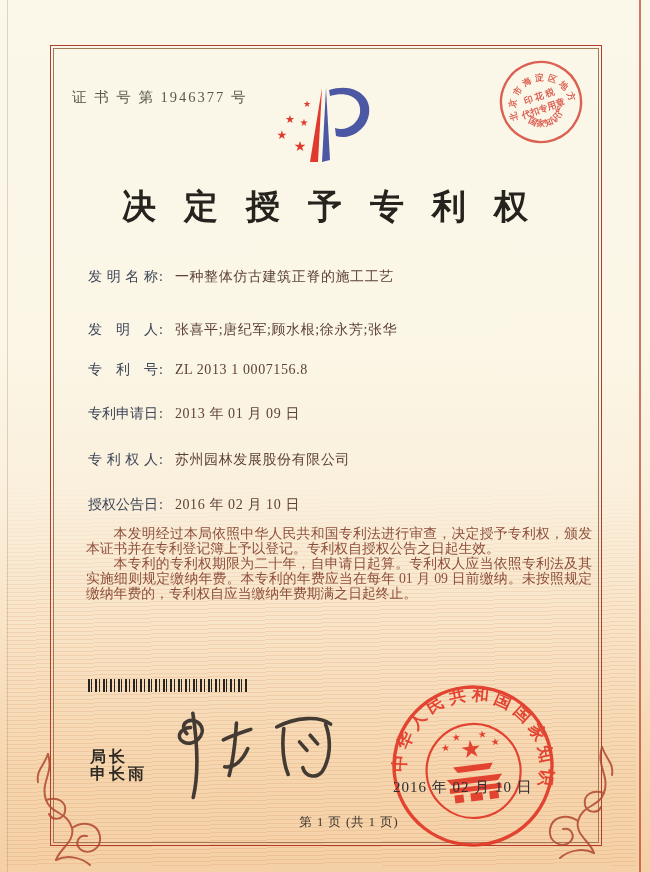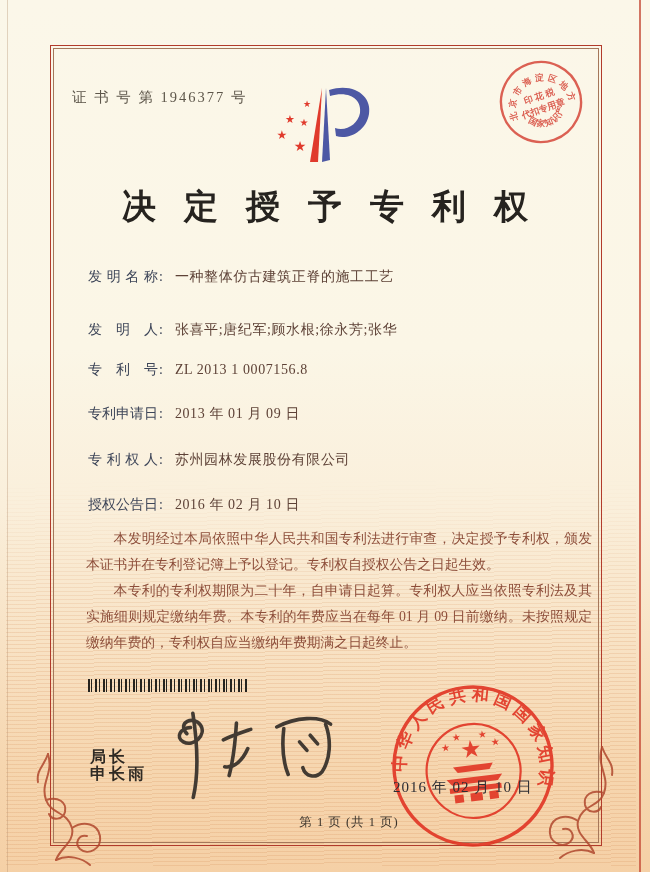--- a/index.html
+++ b/index.html
@@ -26,21 +26,21 @@
   
   .title{position:absolute;left:0;right:0;top:184px;text-align:center;font-size:34px;font-weight:700;
          letter-spacing:28px;text-indent:28px;color:#26231f;z-index:3;}
   
   .frow{position:absolute;left:88px;font-size:14px;z-index:3;white-space:nowrap;}
   .frow .lab{display:inline-block;width:70px;text-align:justify;text-align-last:justify;color:#3d4558;letter-spacing:0;}
   .frow .colon{color:#3d4558;margin:0 12px 0 1px;}
   .frow .val{color:#5e4237;letter-spacing:.6px;}
   .frow-1{top:268px}.frow-2{top:321px}.frow-3{top:361px}.frow-4{top:405px}.frow-5{top:451px}.frow-6{top:496px}
   
-  .body-text{position:absolute;left:86px;top:526px;width:506px;font-size:13.8px;line-height:26px;
+  .body-text{position:absolute;left:86px;top:526px;width:506px;font-size:13.8px;line-height:15px;
              color:#8d4e3a;text-align:justify;z-index:3;}
   .body-text p{margin:0;text-indent:2em;}
   
   .barcode{position:absolute;left:88px;top:679px;width:160px;height:13px;z-index:3;
     background:repeating-linear-gradient(90deg,#26241f 0 2px,transparent 2px 3px,#26241f 3px 4px,
       transparent 4px 7px,#26241f 7px 9px,transparent 9px 11px,#26241f 11px 12px,transparent 12px 15px);}
   
   .officer-title{position:absolute;left:90px;top:733px;font-family:"Liberation Sans","DejaVu Sans",sans-serif;
     font-weight:700;font-size:16px;letter-spacing:3px;color:#2f2a24;z-index:3;margin-top:14px;}
   .officer-name{position:absolute;left:90px;top:764px;font-family:"Liberation Sans","DejaVu Sans",sans-serif;

